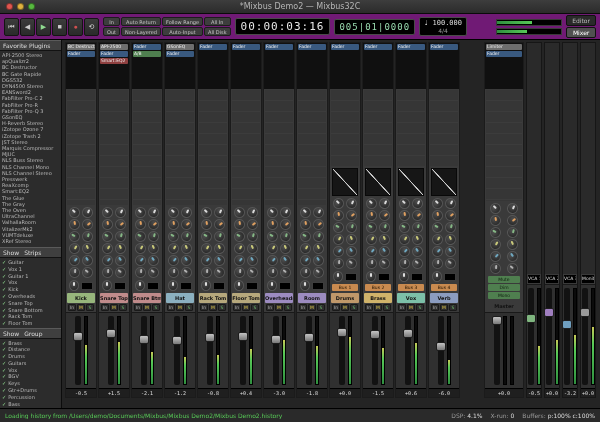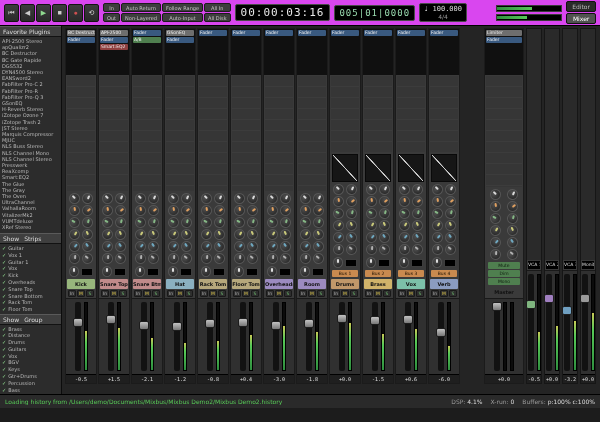--- a/index.html
+++ b/index.html
@@ -7,21 +7,21 @@
   .window { width:600px; height:422px; display:flex; flex-direction:column; background:#1c1c1c; }
 
   
   .titlebar { height:14px; flex:0 0 14px; background:linear-gradient(#3d3d3d,#2b2b2b); border-bottom:1px solid #0a0a0a; display:flex; align-items:center; position:relative; }
   .lights { display:flex; gap:4px; margin-left:6px; z-index:2; }
   .light { width:7px; height:7px; border-radius:50%; border:1px solid rgba(0,0,0,.4); }
   .light.red{background:#e0564f} .light.yellow{background:#e0b23f} .light.green{background:#57b93f}
   .win-title { position:absolute; left:0; right:0; text-align:center; font-size:8px; color:#b5b5b5; line-height:14px; }
 
   
-  .transport { height:26px; flex:0 0 26px; background:#d946ef; border-bottom:1px solid #000; display:flex; align-items:center; gap:4px; padding:0 4px; }
+  .transport { height:26px; flex:0 0 26px; background:#701a75; border-bottom:1px solid #000; display:flex; align-items:center; gap:4px; padding:0 4px; }
   .tgroup { display:flex; gap:1px; }
   .tbtn { height:18px; width:15px; background:linear-gradient(#3c3c3c,#2a2a2a); border:1px solid #141414; border-radius:2px; color:#bbb; font-size:7px; display:flex; align-items:center; justify-content:center; }
   .mini-grid { display:grid; grid-auto-flow:column; grid-template-rows:repeat(2,9px); gap:1px; }
   .mini { font-size:5px; line-height:8px; padding:0 3px; background:#3d3d3d; border:1px solid #1c1c1c; border-radius:2px; color:#c7c7c7; white-space:nowrap; text-align:center; }
   .clock-panel { background:#000; border:1px solid #4a4a4a; border-radius:2px; padding:1px 5px; }
   .clock { font-family:"DejaVu Sans Mono", monospace; color:#e8e8e8; font-size:11px; letter-spacing:1px; }
   .clock.secondary { font-size:9px; color:#9adcb0; background:#000; border:1px solid #4a4a4a; border-radius:2px; padding:2px 4px; }
   .tempo-box { background:#000; border:1px solid #4a4a4a; border-radius:2px; padding:1px 4px; display:flex; flex-direction:column; align-items:center; }
   .tempo { font-size:7px; color:#ddd; font-family:"DejaVu Sans Mono", monospace; }
   .tsig { font-size:6px; color:#999; }
@@ -91,20 +91,28 @@
   .statusbar { height:14px; flex:0 0 14px; background:#2a2a2a; border-top:1px solid #000; display:flex; align-items:center; gap:8px; padding:0 5px; font-size:6px; }
   .status-msg { color:#57c957; flex:1; white-space:nowrap; overflow:hidden; }
   .stat { color:#9a9a9a; white-space:nowrap; }
   .stat .stat-value { color:#ddd; }
 </style>
 </head>
 <body>
 
 <div class="window">
 
+  <div class="titlebar">
+    <div class="lights">
+      <span class="light red"></span>
+      <span class="light yellow"></span>
+      <span class="light green"></span>
+    </div>
+    <div class="win-title">*Mixbus Demo2 — Mixbus32C</div>
+  </div>
 
   <div class="transport">
     <div class="tgroup">
 
         <button class="tbtn">
           <span style="color: rgb(204, 204, 204);">⏮</span>
         </button>
 
         <button class="tbtn">
           <span style="color: rgb(204, 204, 204);">◀</span>

